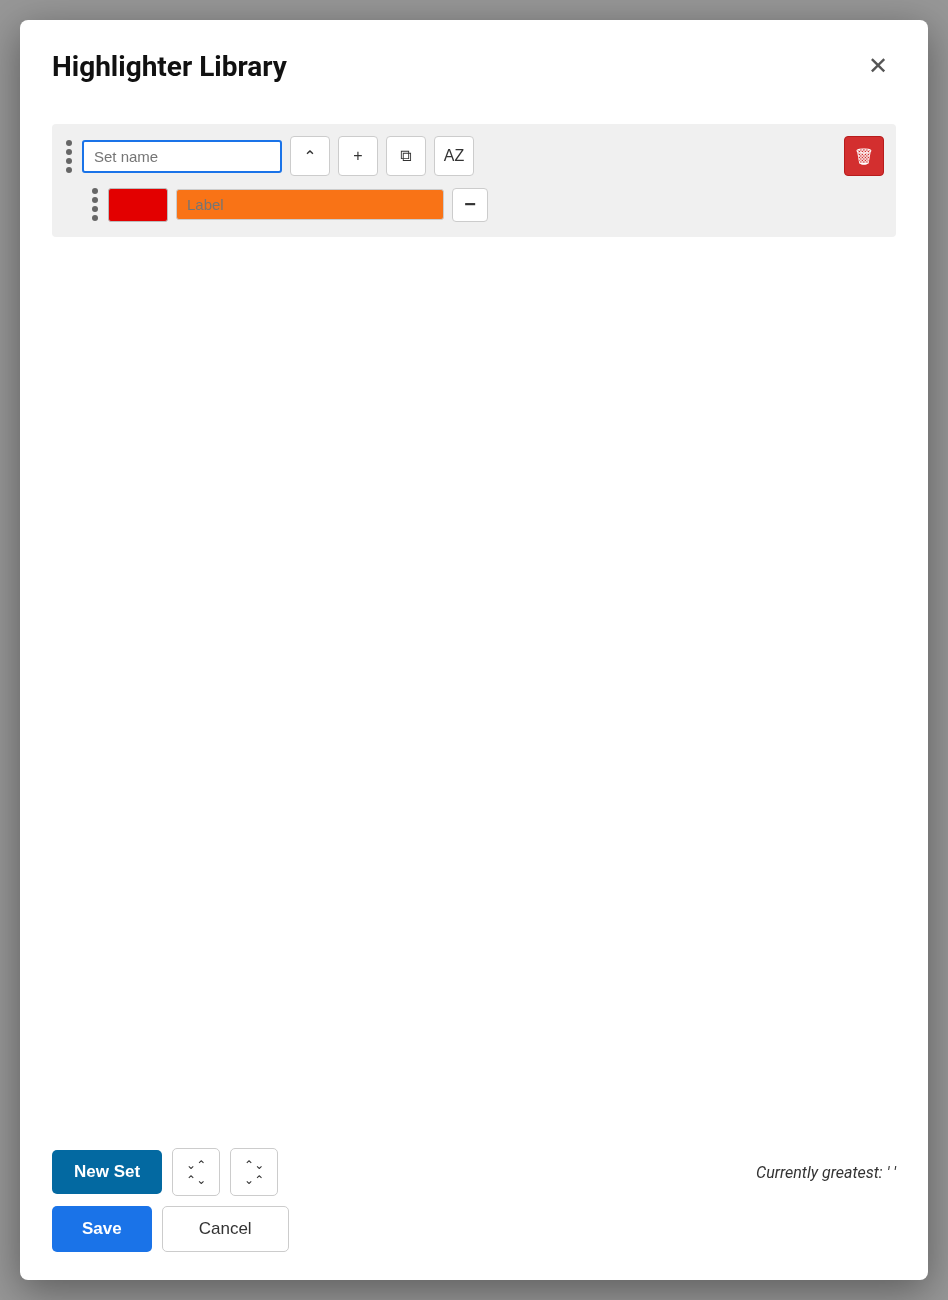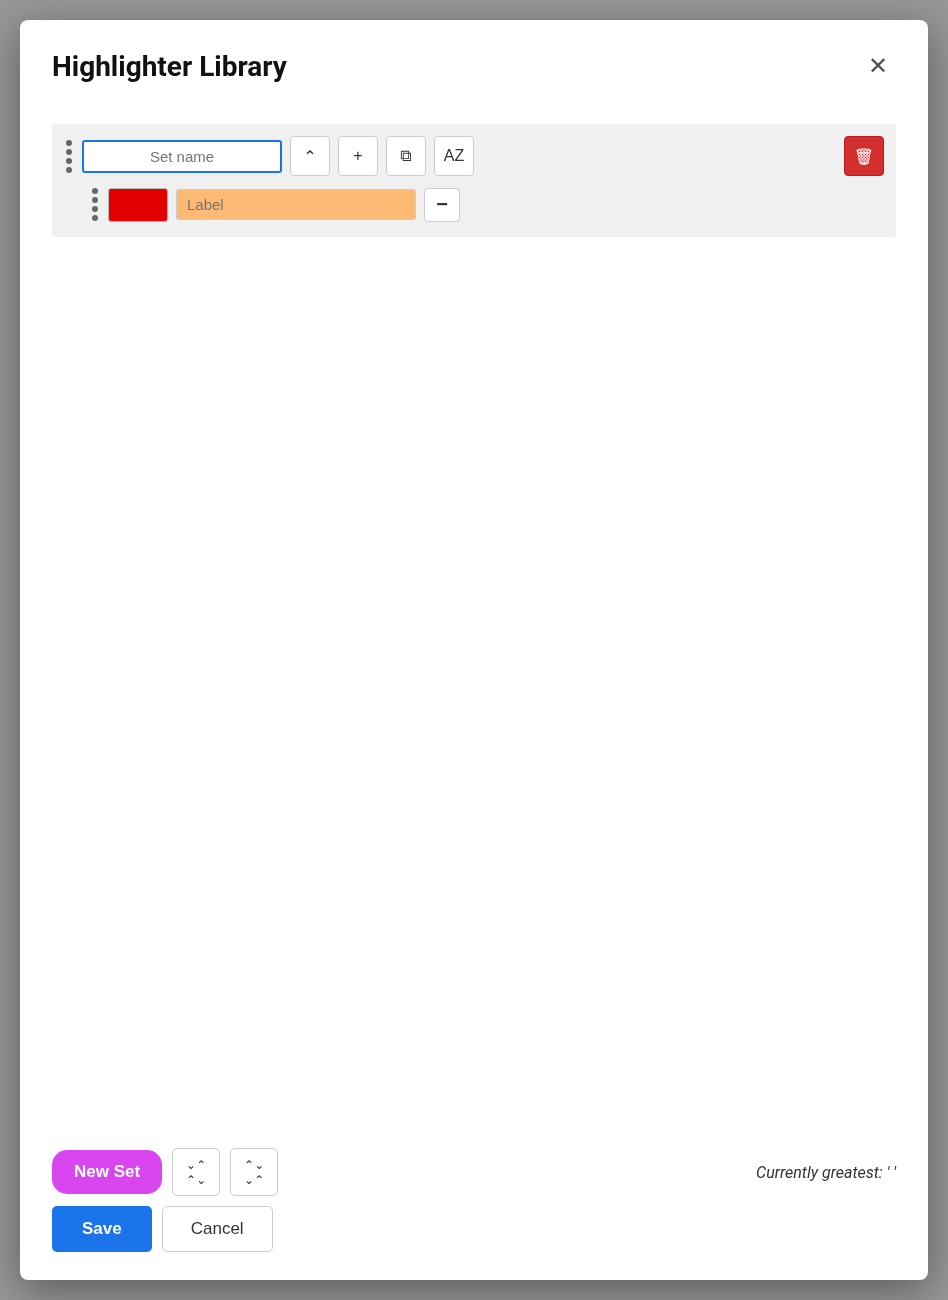--- a/index.html
+++ b/index.html
@@ -108,21 +108,20 @@
     }
 
     .set-name-input {
       border: 2px solid #1a73e8;
       border-radius: 3px;
       padding: 6px 10px;
       font-size: 15px;
       width: 200px;
       outline: none;
       background: #fff;
-      text-align: center;
     }
 
     .icon-btn {
       background: #fff;
       border: 1px solid #ccc;
       border-radius: 4px;
       width: 40px;
       height: 40px;
       cursor: pointer;
       display: flex;
@@ -161,23 +160,23 @@
       border: 1px solid #bbb;
       border-radius: 3px;
       cursor: pointer;
     }
 
     .label-input {
       border: 1px solid #ccc;
       border-radius: 3px;
       padding: 6px 10px;
       font-size: 15px;
-      width: 240px;
+      width: 268px;
       outline: none;
-      background: #fdba74;
+      background: #f97316;
     }
 
     .remove-btn {
       background: #fff;
       border: 1px solid #ccc;
       border-radius: 4px;
       width: 36px;
       height: 34px;
       cursor: pointer;
       display: flex;
@@ -186,24 +185,24 @@
       font-size: 20px;
       color: #333;
       font-weight: bold;
     }
 
     .modal-body {
       flex: 1;
     }
 
     .new-set-btn {
-      background: #d946ef;
+      background: #0369a1;
       color: #fff;
       border: none;
-      border-radius: 15px;
+      border-radius: 5px;
       padding: 12px 22px;
       font-size: 17px;
       font-weight: 600;
       cursor: pointer;
       white-space: nowrap;
     }
 
     .collapse-btn {
       background: #fff;
       border: 1px solid #ccc;
@@ -241,21 +240,21 @@
       font-size: 17px;
       font-weight: 600;
       cursor: pointer;
     }
 
     .cancel-btn {
       background: #fff;
       color: #333;
       border: 1px solid #ccc;
       border-radius: 5px;
-      padding: 12px 28px;
+      padding: 12px 36px;
       font-size: 17px;
       cursor: pointer;
     }
 
     .footer-left {
       display: flex;
       flex-direction: column;
       gap: 10px;
     }
 

